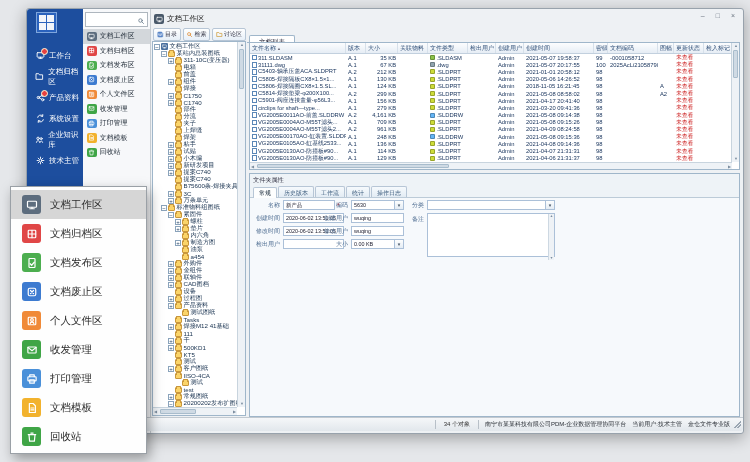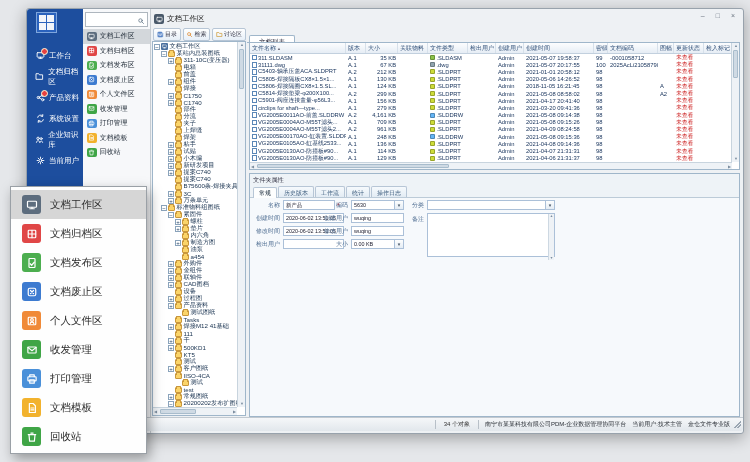--- a/index.html
+++ b/index.html
@@ -170,21 +170,21 @@
           </span>
           <span class="nav-label">企业知识库</span>
         </div>
         <div class="nav-item">
           <span class="nav-ico">
             <svg width="9" height="9" viewBox="0 0 16 16" fill="none" stroke="#fff" stroke-width="1.6" stroke-linecap="round" stroke-linejoin="round">
               <circle cx="8" cy="8" r="2.5"></circle>
               <path d="M8 2v2.2M8 11.8V14M2 8h2.2M11.8 8H14M3.8 3.8l1.6 1.6M10.6 10.6l1.6 1.6M12.2 3.8l-1.6 1.6M5.4 10.6l-1.6 1.6"></path>
             </svg>
           </span>
-          <span class="nav-label">当前用户</span>
+          <span class="nav-label">技术主管</span>
         </div>
       </div>
   </div>
 
   <div class="module-menu">
     <div class="search-box">
       <input placeholder="" style="">
       <span id="search-ico"><svg width="8" height="8" viewBox="0 0 16 16" fill="none" stroke="#66788a" stroke-width="1.6" stroke-linecap="round" stroke-linejoin="round">
             <circle cx="7" cy="7" r="3.5"></circle>
             <path d="M9.5 9.5L13 13"></path>

